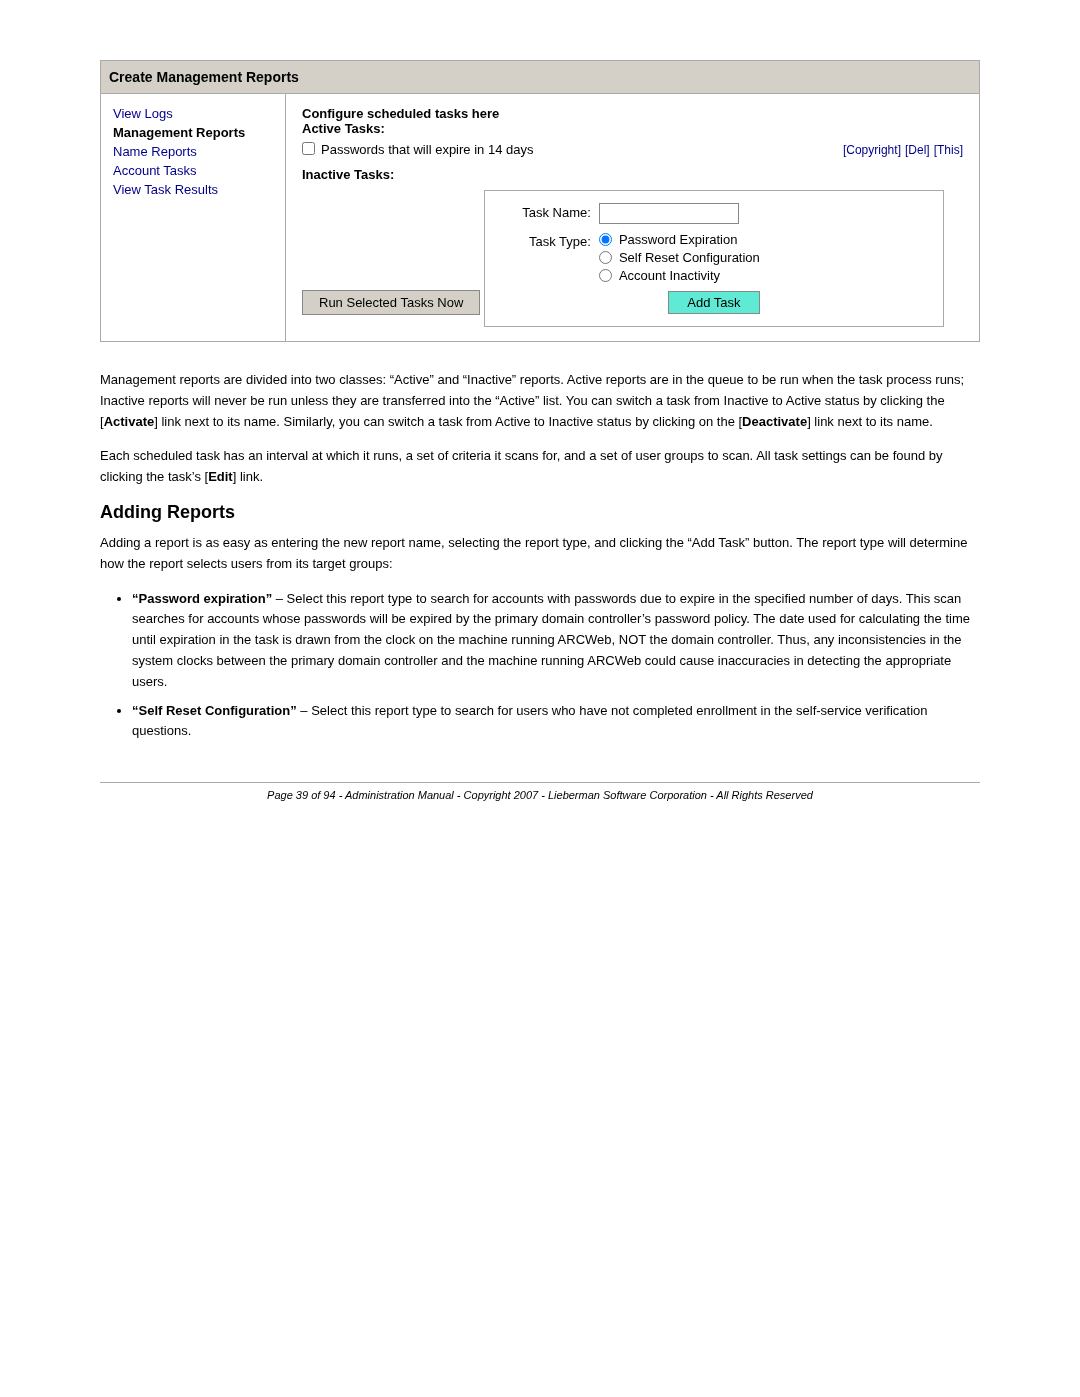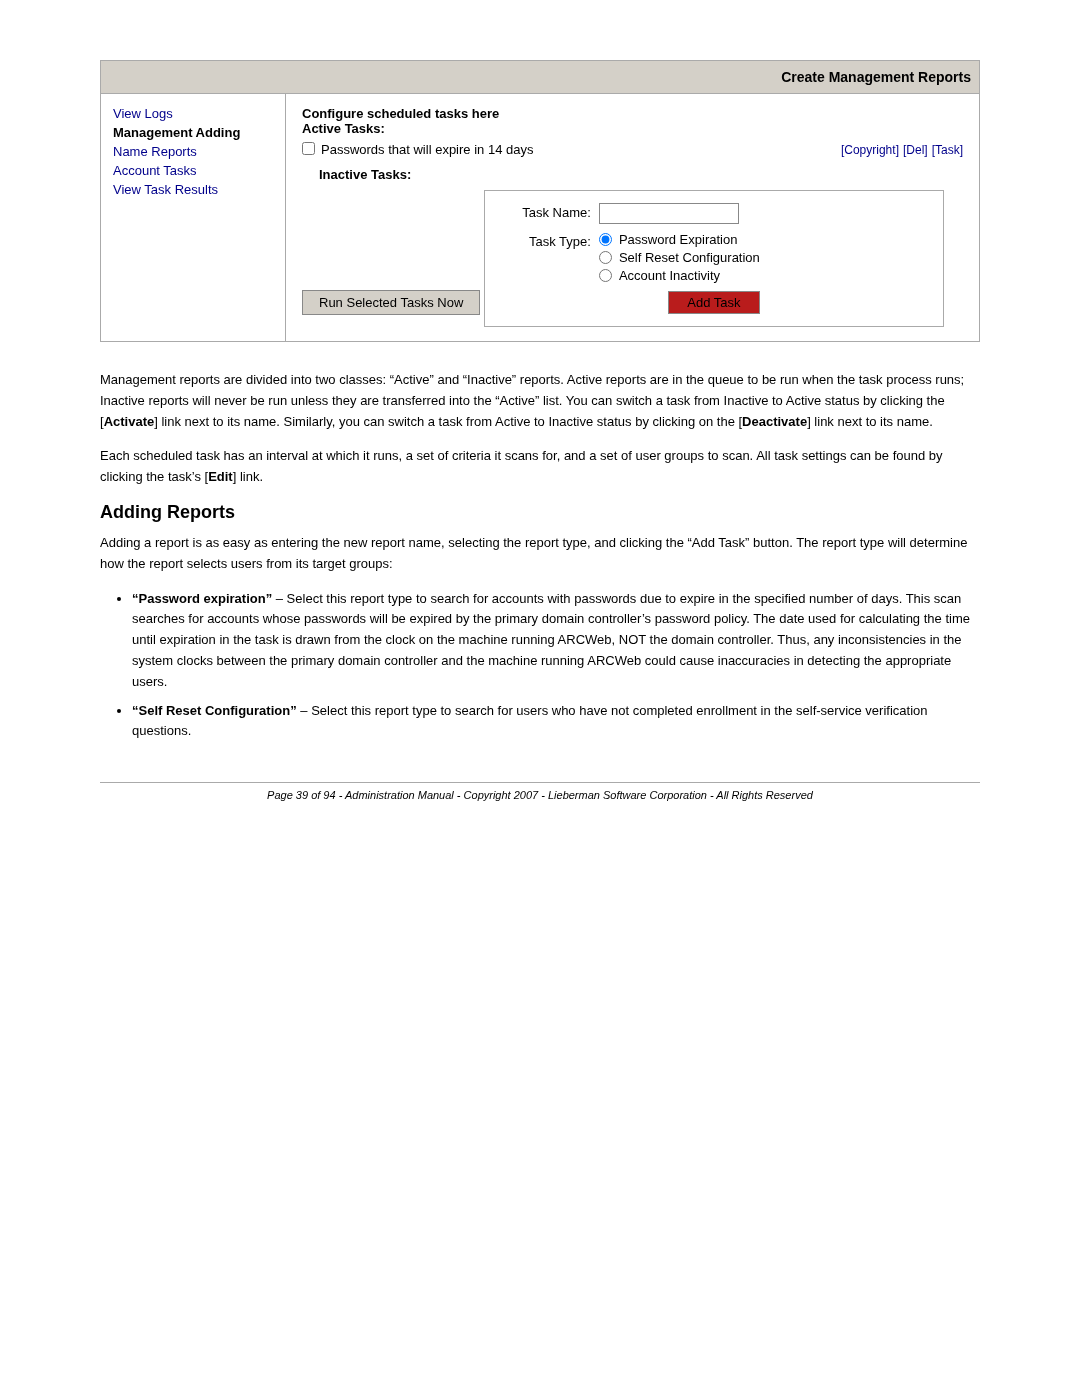--- a/index.html
+++ b/index.html
@@ -15,21 +15,21 @@
 
     
     .main-panel {
       border: 1px solid #aaa;
       width: 100%;
       margin-bottom: 28px;
     }
     .panel-header {
       background: #d4d0c8;
       border-bottom: 1px solid #aaa;
-      text-align: right;
+      text-align: left;
       padding: 8px;
       font-weight: bold;
       font-size: 14px;
     }
     .panel-body {
       display: flex;
     }
     .sidebar-nav {
       width: 185px;
       min-width: 185px;
@@ -80,21 +80,20 @@
     .task-links a {
       color: #00008b;
       text-decoration: none;
       font-size: 12px;
     }
     .inactive-label {
       font-weight: bold;
       font-size: 13px;
       margin-bottom: 8px;
       margin-top: 4px;
-      margin-left: 17px;
     }
     .run-btn {
       background: #d4d0c8;
       border: 1px solid #888;
       padding: 4px 16px;
       font-size: 13px;
       cursor: pointer;
       margin-bottom: 14px;
     }
     .add-task-box {
@@ -136,21 +135,21 @@
       align-items: center;
       gap: 7px;
       font-size: 13px;
     }
     .add-task-btn-row {
       display: flex;
       justify-content: center;
       margin-top: 8px;
     }
     .add-task-btn {
-      background: #b91c1c;
+      background: #5eead4;
       border: 1px solid #888;
       padding: 3px 18px;
       font-size: 13px;
       cursor: pointer;
     }
 
     
     .body-text {
       font-size: 13px;
       line-height: 1.6;
@@ -201,40 +200,40 @@
 <body>
 
 <div class="main-panel">
   <div class="panel-header">
     <span>Create Management Reports</span>
   </div>
   <div class="panel-body">
 
     <div class="sidebar-nav">
       <a href="#">View Logs</a>
-      <span class="nav-bold">Management Adding</span>
+      <span class="nav-bold">Management Reports</span>
       <a href="#">Name Reports</a>
       <a href="#">Account Tasks</a>
       <a href="#">View Task Results</a>
     </div>
 
     <div class="content-area">
       <div class="configure-text">Configure scheduled tasks here</div>
 
       <div class="section-label">Active Tasks:</div>
 
       <div class="active-task-row">
         <div class="active-task-left">
           <input type="checkbox" style="">
           <span>Passwords that will expire in 14 days</span>
         </div>
         <div class="task-links">
           <a href="#">[Copyright]</a>
           <a href="#">[Del]</a>
-          <a href="#">[Task]</a>
+          <a href="#">[This]</a>
         </div>
       </div>
 
       <div class="inactive-label">Inactive Tasks:</div>
 
       <button class="run-btn">Run Selected Tasks Now</button>
 
       
       <div class="add-task-box">
         <div class="form-row">

